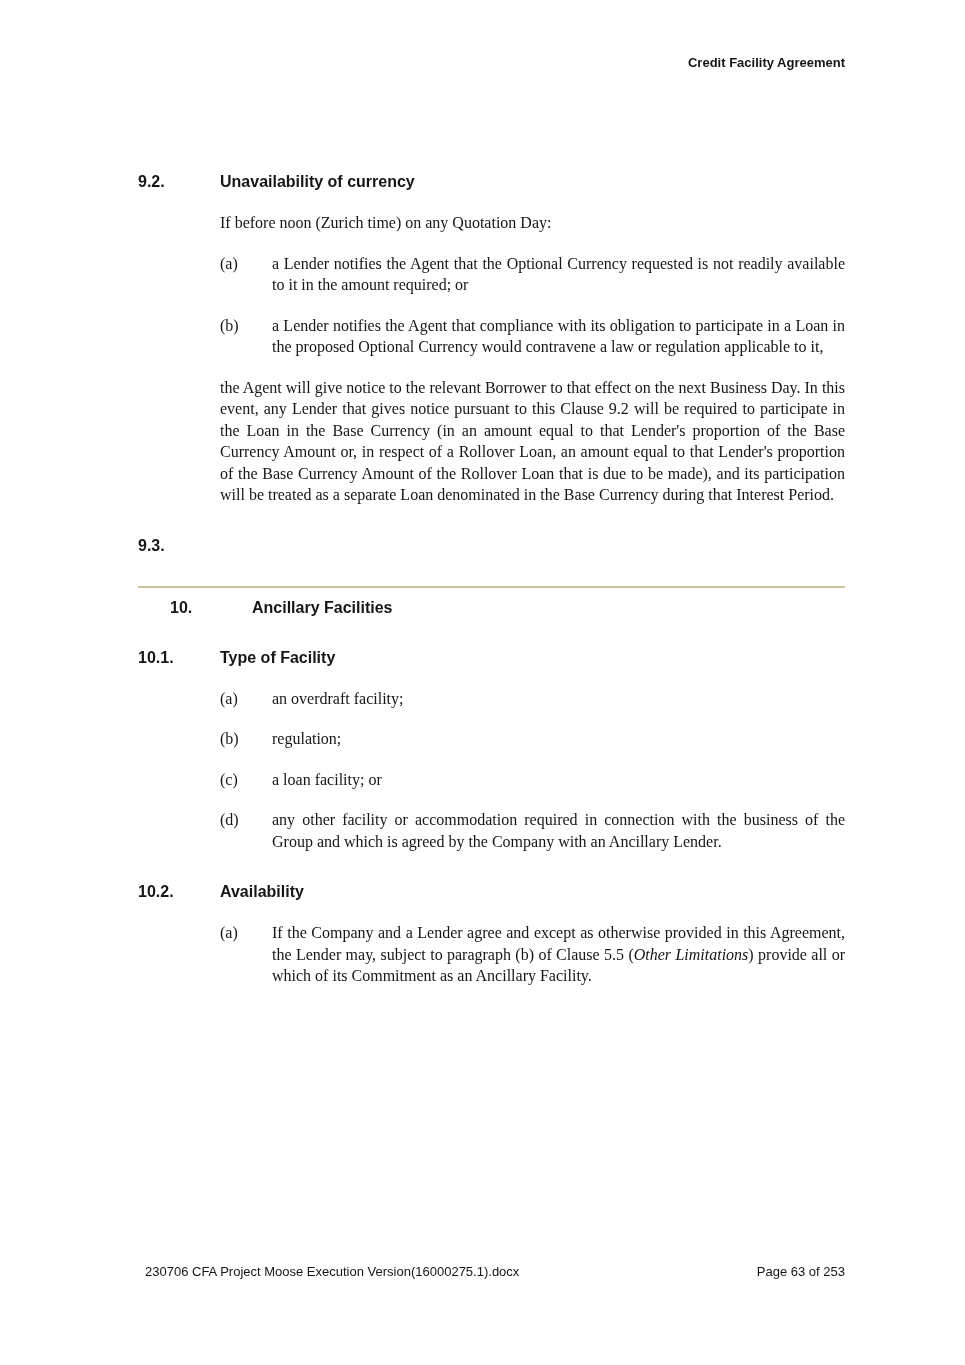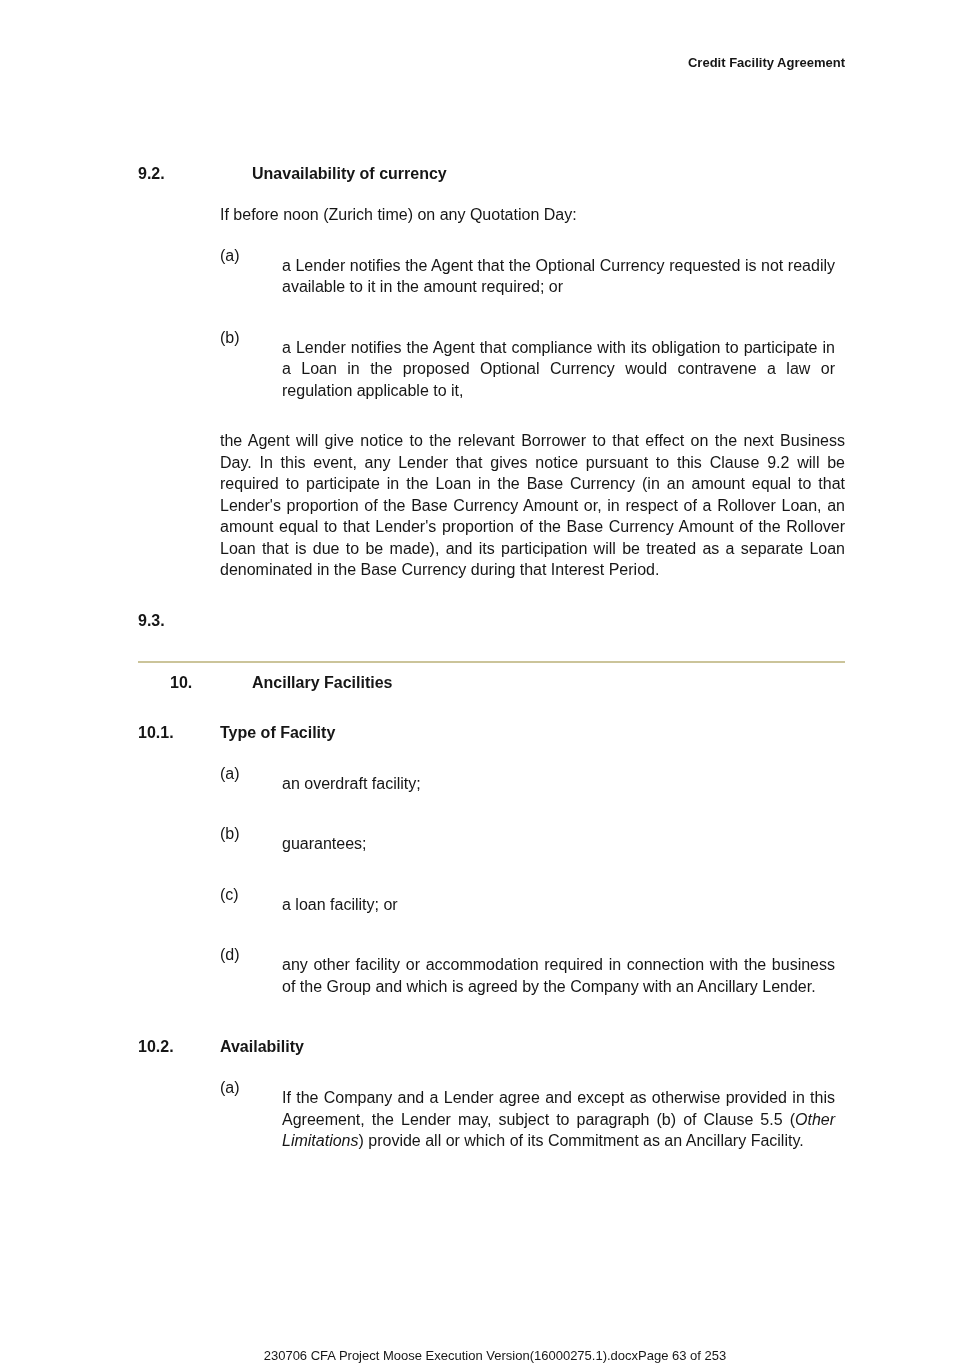--- a/index.html
+++ b/index.html
@@ -30,52 +30,52 @@
     width: 707px;
     font-size: 16px;
     line-height: 21.5px;
   }
   .section-heading {
     display: flex;
     font-weight: bold;
     line-height: 21px;
     margin: 29px 0 20px 0;
   }
-  .section-heading.first { margin-top: 0; gap: 32px; }
+  .section-heading.first { margin-top: 8px; }
   .section-heading.after-divider { margin-top: 0; margin-left: 32px; }
   .section-heading .num { width: 82px; flex: none; }
   .section-heading .title { flex: 1; }
-  .block { margin-left: 82px; }
+  .block { margin-left: 82px; font-family: Liberation Serif, serif; }
   .para {
     margin: 0 0 19px 0;
     text-align: justify;
   }
   .list-row {
     display: flex;
     margin: 0 0 19px 0;
   }
   .list-row .marker { width: 52px; flex: none; }
   .list-row .text {
     flex: 1;
-    margin: 10px;
+    margin: 0;
     text-align: justify;
   }
   .divider {
     border: none;
     border-top: 2px solid #cbc49a;
     margin: 30px 0 9px 0;
     height: 0;
   }
   .footer {
     position: absolute;
-    top: 1348px;
+    top: 1264px;
     left: 145px;
     right: 120px;
     display: flex;
-    justify-content: center;
+    justify-content: space-between;
     font-size: 13px;
     line-height: 16px;
   }
   em { font-style: italic; }
 </style>
 </head>
 <body>
 
 <div class="page">
 
@@ -117,21 +117,21 @@
       <span class="num">10.1.</span>
       <span class="title">Type of Facility</span>
     </div>
     <div class="block">
       <div class="list-row">
         <span class="marker">(a)</span>
         <p class="text">an overdraft facility;</p>
       </div>
       <div class="list-row">
         <span class="marker">(b)</span>
-        <p class="text">guarantees;</p>
+        <p class="text">regulation;</p>
       </div>
       <div class="list-row">
         <span class="marker">(c)</span>
         <p class="text">a loan facility; or</p>
       </div>
       <div class="list-row">
         <span class="marker">(d)</span>
         <p class="text">any other facility or accommodation required in connection with the business of the Group and which is agreed by the Company with an Ancillary Lender.</p>
       </div>
     </div>

